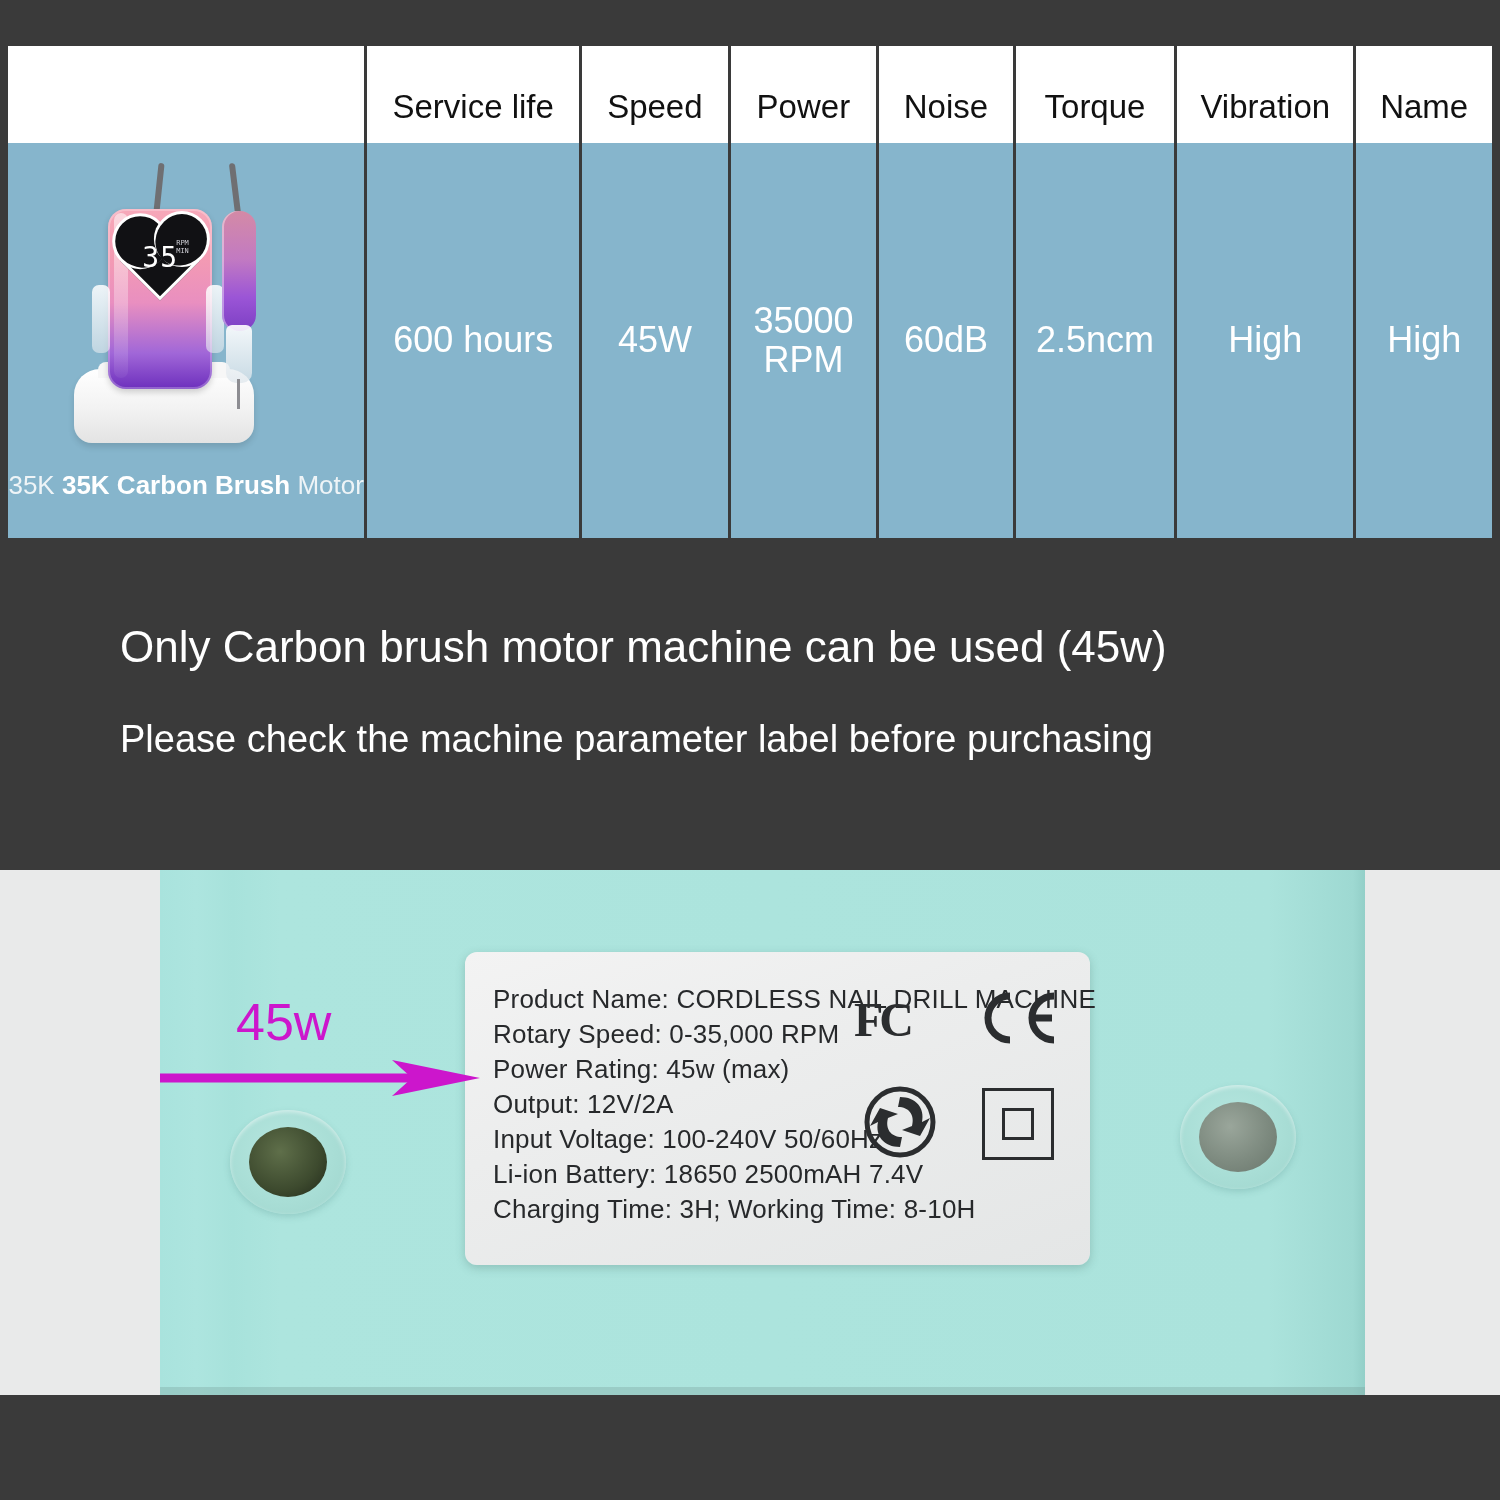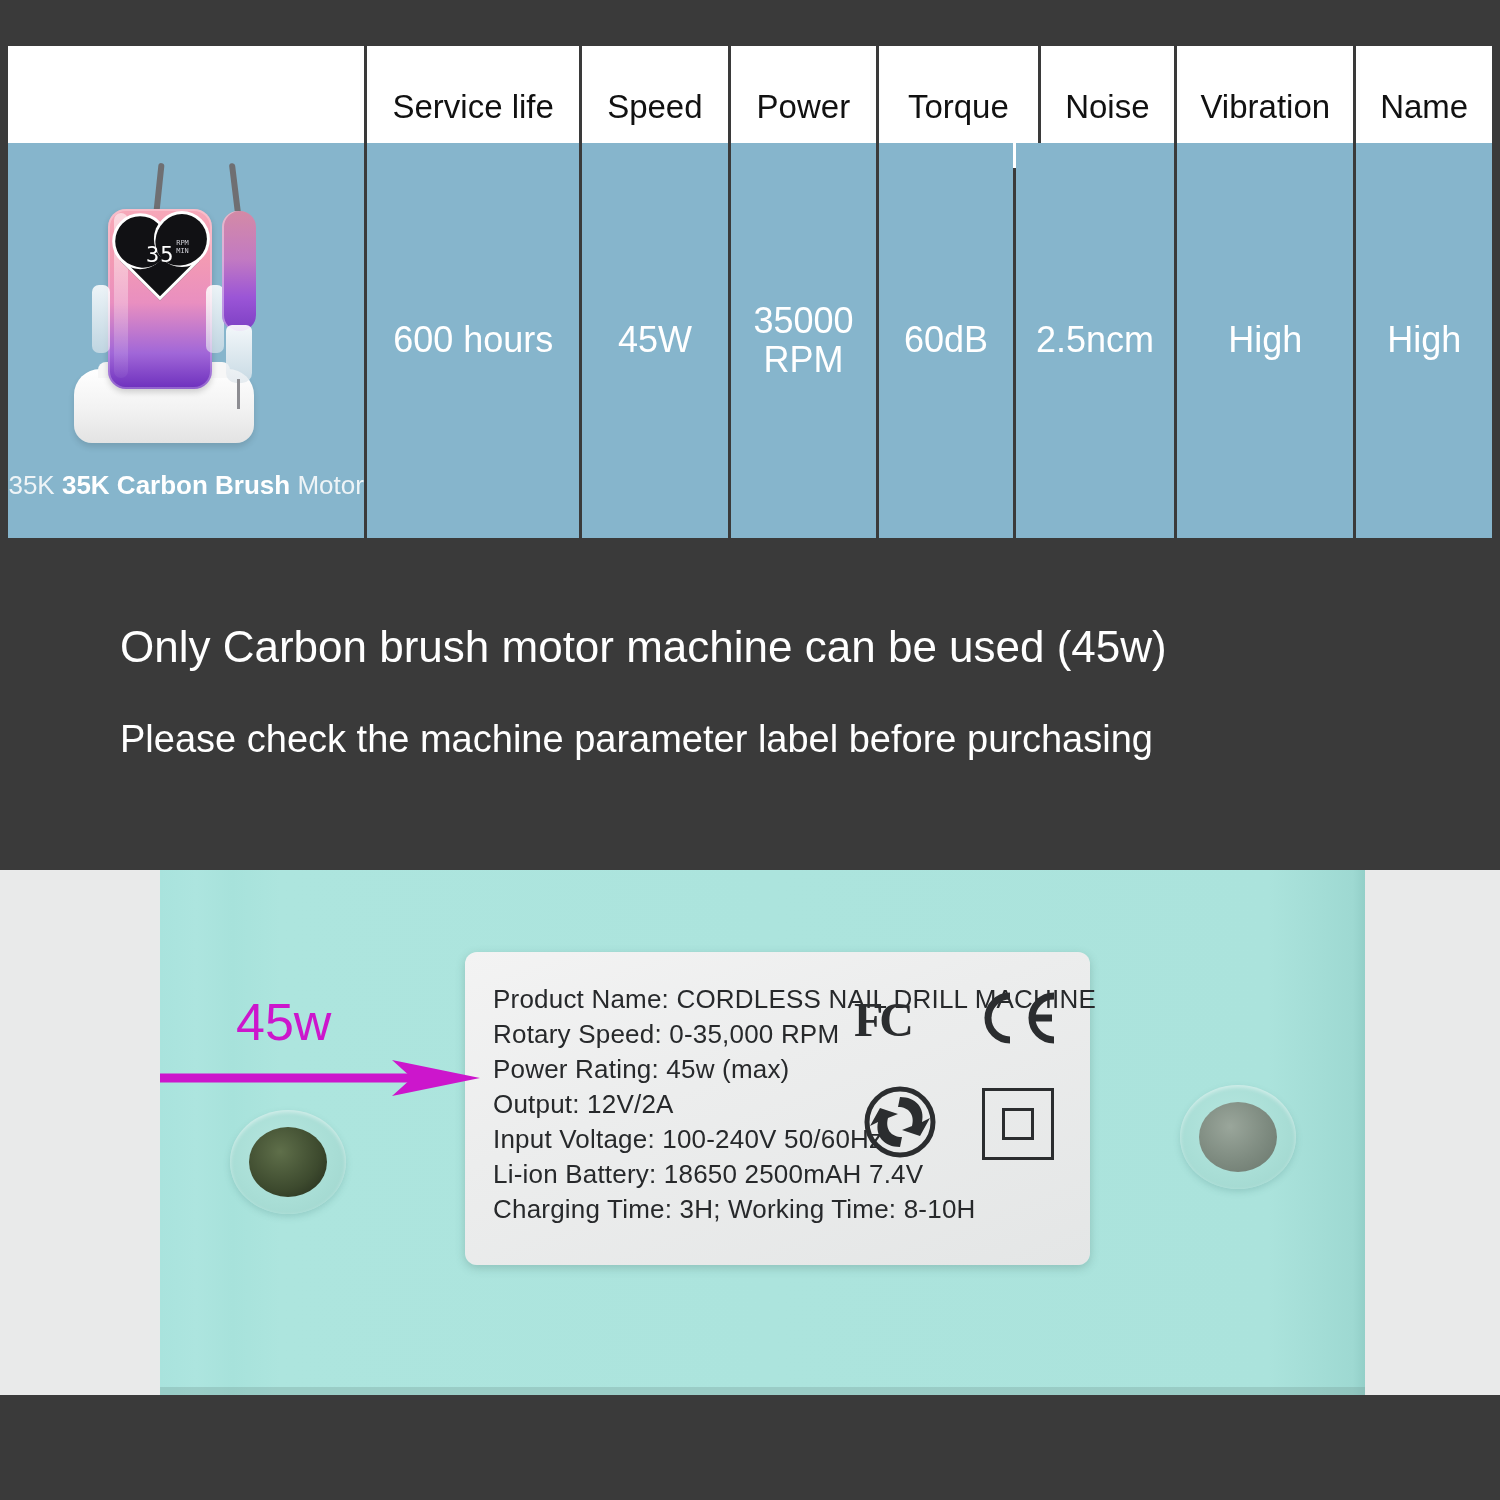--- a/index.html
+++ b/index.html
@@ -140,21 +140,21 @@
     box-sizing: border-box;
   }
   .heart:before { top: -31px; left: -3px; border: 3px solid #fff; border-bottom: none; }
   .heart:after  { left: 28px; top: -3px; border: 3px solid #fff; border-left: none; }
   .hnum {
     position: absolute;
     left: 50%; top: 34px;
     transform: translateX(-50%);
     color: #ffffff;
     font-family: "DejaVu Sans Mono", monospace;
-    font-size: 22px;
+    font-size: 28px;
     letter-spacing: 1px;
     z-index: 4;
   }
   .hsub {
     position: absolute;
     left: 50%; top: 30px;
     margin-left: 16px;
     color: #cfcfd6;
     font-family: "DejaVu Sans Mono", monospace;
     font-size: 7px;
@@ -349,22 +349,22 @@
 
 <div class="page">
 
   <div class="table-wrap">
 
     <div class="thead">
       <div class="th" style="width:360px"></div>
       <div class="th" style="width:214px">Service life</div>
       <div class="th" style="width:147px">Speed</div>
       <div class="th" style="width:147px">Power</div>
+      <div class="th" style="width:135px">Noise</div>
       <div class="th" style="width:160px">Torque</div>
-      <div class="th" style="width:135px">Noise</div>
       <div class="th" style="width:178px">Vibration</div>
       <div class="th" style="width:137px">Name</div>
     </div>
 
     <div class="tbody">
 
       <div class="td first" style="width:360px">
         <div class="prod-photo">
           <div class="cord1"></div>
           <div class="cord2"></div>

